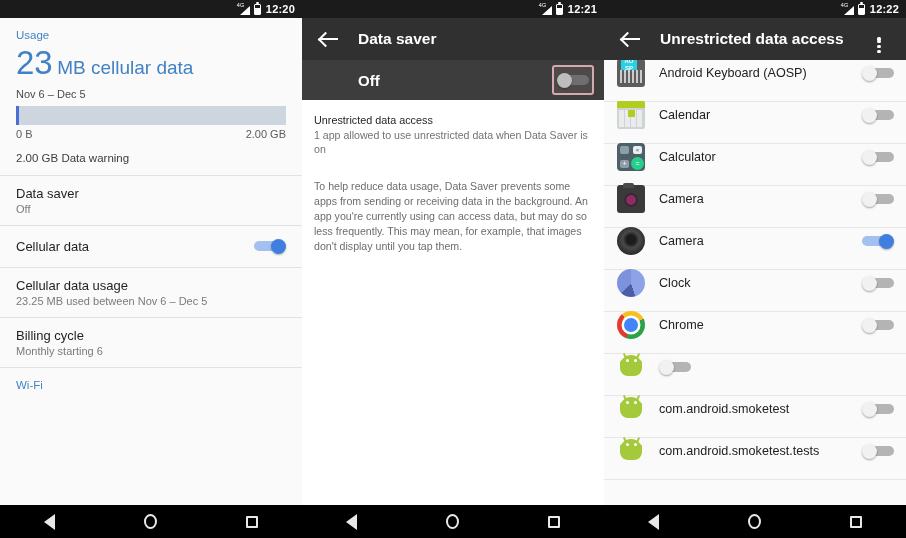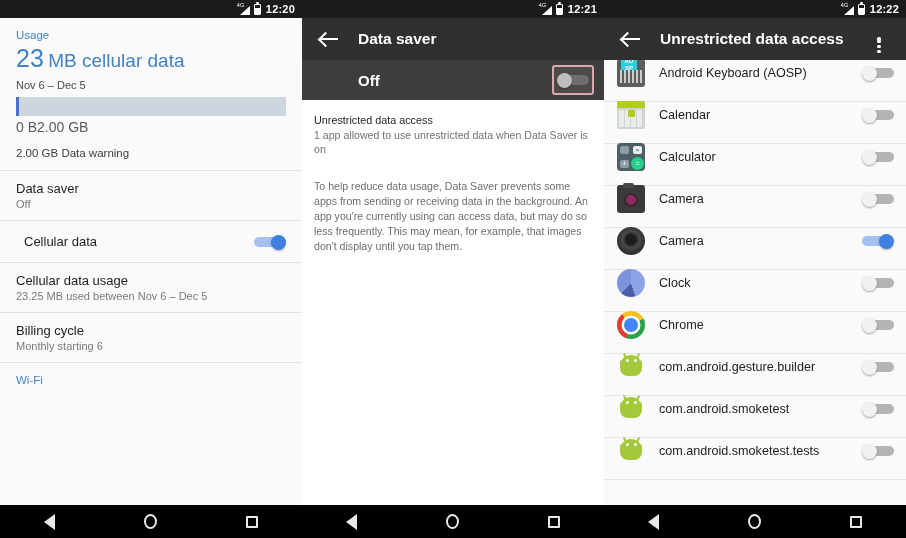--- a/index.html
+++ b/index.html
@@ -52,35 +52,35 @@
                       height:2px; background:#fff; }
   .backarrow:after { content:""; position:absolute; left:0.5px; top:4.1px; width:9px;
                      height:9px; border-left:2px solid #fff; border-bottom:2px solid #fff;
                      transform: rotate(45deg); }
 
   
   .content { background:#fafafa; height: 455px; overflow:hidden; }
   .section-head { color:#4285c5; font-size:11.5px; padding:11px 16px 2px 16px;
                   font-weight: normal; }
   .usage-big { padding: 1px 16px 0 16px; color:#4281c4; }
-  .usage-big .num { font-size: 25px; }
+  .usage-big .num { font-size: 33px; }
   .usage-big .unit { font-size: 19px; }
   .daterange { padding: 6px 16px 0 16px; font-size: 11px; color:#4a4a4a; }
   .bar-wrap { padding: 6px 16px 0 16px; }
   .bar { height: 19px; background:#cdd6de; position: relative; }
   .bar .fill { position:absolute; left:0; top:0; bottom:0; width:4px; background:#4a6fd4; }
-  .bar-labels { display:flex; padding: 3px 16px 0 16px;
-                font-size: 14px; color:#5c5c5c; }
+  .bar-labels { display:flex; justify-content:space-between; padding: 3px 16px 0 16px;
+                font-size: 11px; color:#5c5c5c; }
   .warn { padding: 12px 16px 11px 16px; font-size: 11.5px; color:#3c3c3c; }
   .divider { height:1px; background:#e2e2e2; }
   .row { padding: 10px 16px 10px 16px; position: relative; }
   .row .t1 { font-size: 13px; color:#1f1f1f; }
   .row .t2 { font-size: 11px; color:#7a7a7a; margin-top: 2px; }
-  .row.with-toggle { display:flex; align-items:center; justify-content:space-between;
-                     padding-top:13px; padding-bottom:13px;margin-left:8px; }
+  .row.with-toggle { display:flex; justify-content:space-between;
+                     padding-top:13px; padding-bottom:13px; }
 
   
   .sw { width: 32px; height: 14px; position: relative; flex:0 0 auto; }
   .sw .track { position:absolute; left:3px; right:0; top:2px; height:10px;
                border-radius:5px; background:#b4b4b4; }
   .sw .knob { position:absolute; width:15px; height:15px; border-radius:50%;
               top:0; left:0; background:#f1f1f1; box-shadow:0 1px 2px rgba(0,0,0,.35); }
   .sw.on .track { background:#a3c0ee; left:0; right:3px; }
   .sw.on .knob { left:17px; background:#3f7fe0; box-shadow:0 1px 2px rgba(0,0,0,.3); }
   .sw.dark .track { background:#6e6e6e; }
@@ -397,21 +397,20 @@
         </div>
         <div class="approw">
           <span class="ic ic-droid">
             <span class="a1"></span>
             <span class="a2"></span>
             <span class="head"></span>
             <span class="body"></span>
             <span class="e1"></span>
             <span class="e2"></span>
           </span>
-          <span class="nm">com.android.gesture.builder</span>
           <span class="sw ">
             <span class="track"></span>
             <span class="knob"></span>
           </span>
         </div>
         <div class="approw">
           <span class="ic ic-droid">
             <span class="a1"></span>
             <span class="a2"></span>
             <span class="head"></span>

